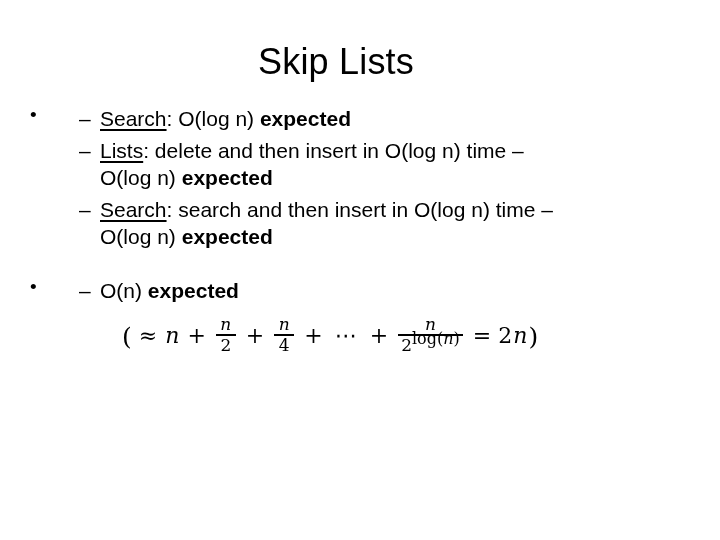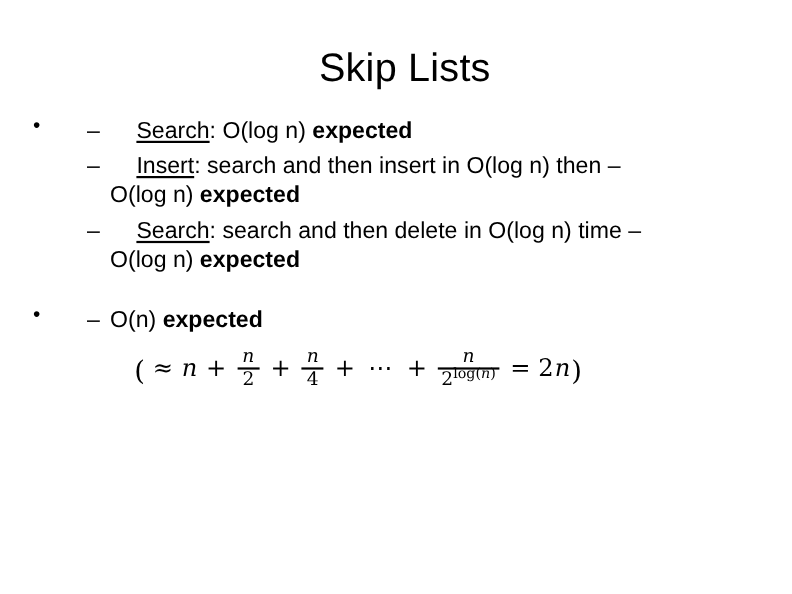--- a/index.html
+++ b/index.html
@@ -27,21 +27,20 @@
     position: absolute;
     top: 42px;
     left: 0;
     width: 672px;
     text-align: center;
     font-size: 36px;
     font-weight: normal;
     line-height: 1.12;
     letter-spacing: 0.2px;
     color: #000000;
-    margin-left: 32px;
   }
 
   
   .body-area {
     position: absolute;
     top: 100px;
     left: 22px;
     width: 676px;
   }
 
@@ -76,21 +75,20 @@
   .l2 .marker {
     position: absolute;
     left: 57px;
     top: 0;
     font-size: 21px;
     line-height: 1.26;
   }
   .l2 .lead {
     text-decoration: underline;
     text-underline-offset: 3px;
-    margin-left: 24px;
   }
   .l2 b { font-weight: bold; }
 
   .gap-section { height: 22px; }
 
   
   .equation {
     position: relative;
     margin-top: 12px;
     padding-left: 100px;
@@ -138,21 +136,21 @@
     background: #000;
   }
   .frac .den {
     font-size: 17px;
     line-height: 1.05;
     padding: 1px 3px 0 3px;
     font-style: normal;
   }
   .frac .den .pow-base { font-style: normal; }
   .frac .den sup {
-    font-size: 13px;
+    font-size: 16px;
     vertical-align: super;
     line-height: 0;
   }
   .frac .den sup .it { font-style: italic; }
   .eq-dots {
     padding: 0 5px;
     letter-spacing: 1px;
   }
 </style>
 </head>
@@ -168,27 +166,27 @@
       <span class="marker">•</span>
     </div>
 
     <div class="l2">
       <span class="marker">–</span>
       <span class="lead">Search</span><span>: O(log n) </span><b>expected</b>
     </div>
 
     <div class="l2">
       <span class="marker">–</span>
-      <span class="lead">Insert</span><span>: search and then insert in O(log n) then –</span><br>
+      <span class="lead">Lists</span><span>: delete and then insert in O(log n) time –</span><br>
       <span>O(log n) </span><b>expected</b>
     </div>
 
     <div class="l2">
       <span class="marker">–</span>
-      <span class="lead">Search</span><span>: search and then delete in O(log n) time –</span><br>
+      <span class="lead">Search</span><span>: search and then insert in O(log n) time –</span><br>
       <span>O(log n) </span><b>expected</b>
     </div>
 
     <div class="gap-section"></div>
 
     <div class="l1">
       <span class="marker">•</span>
     </div>
 
     <div class="l2">

